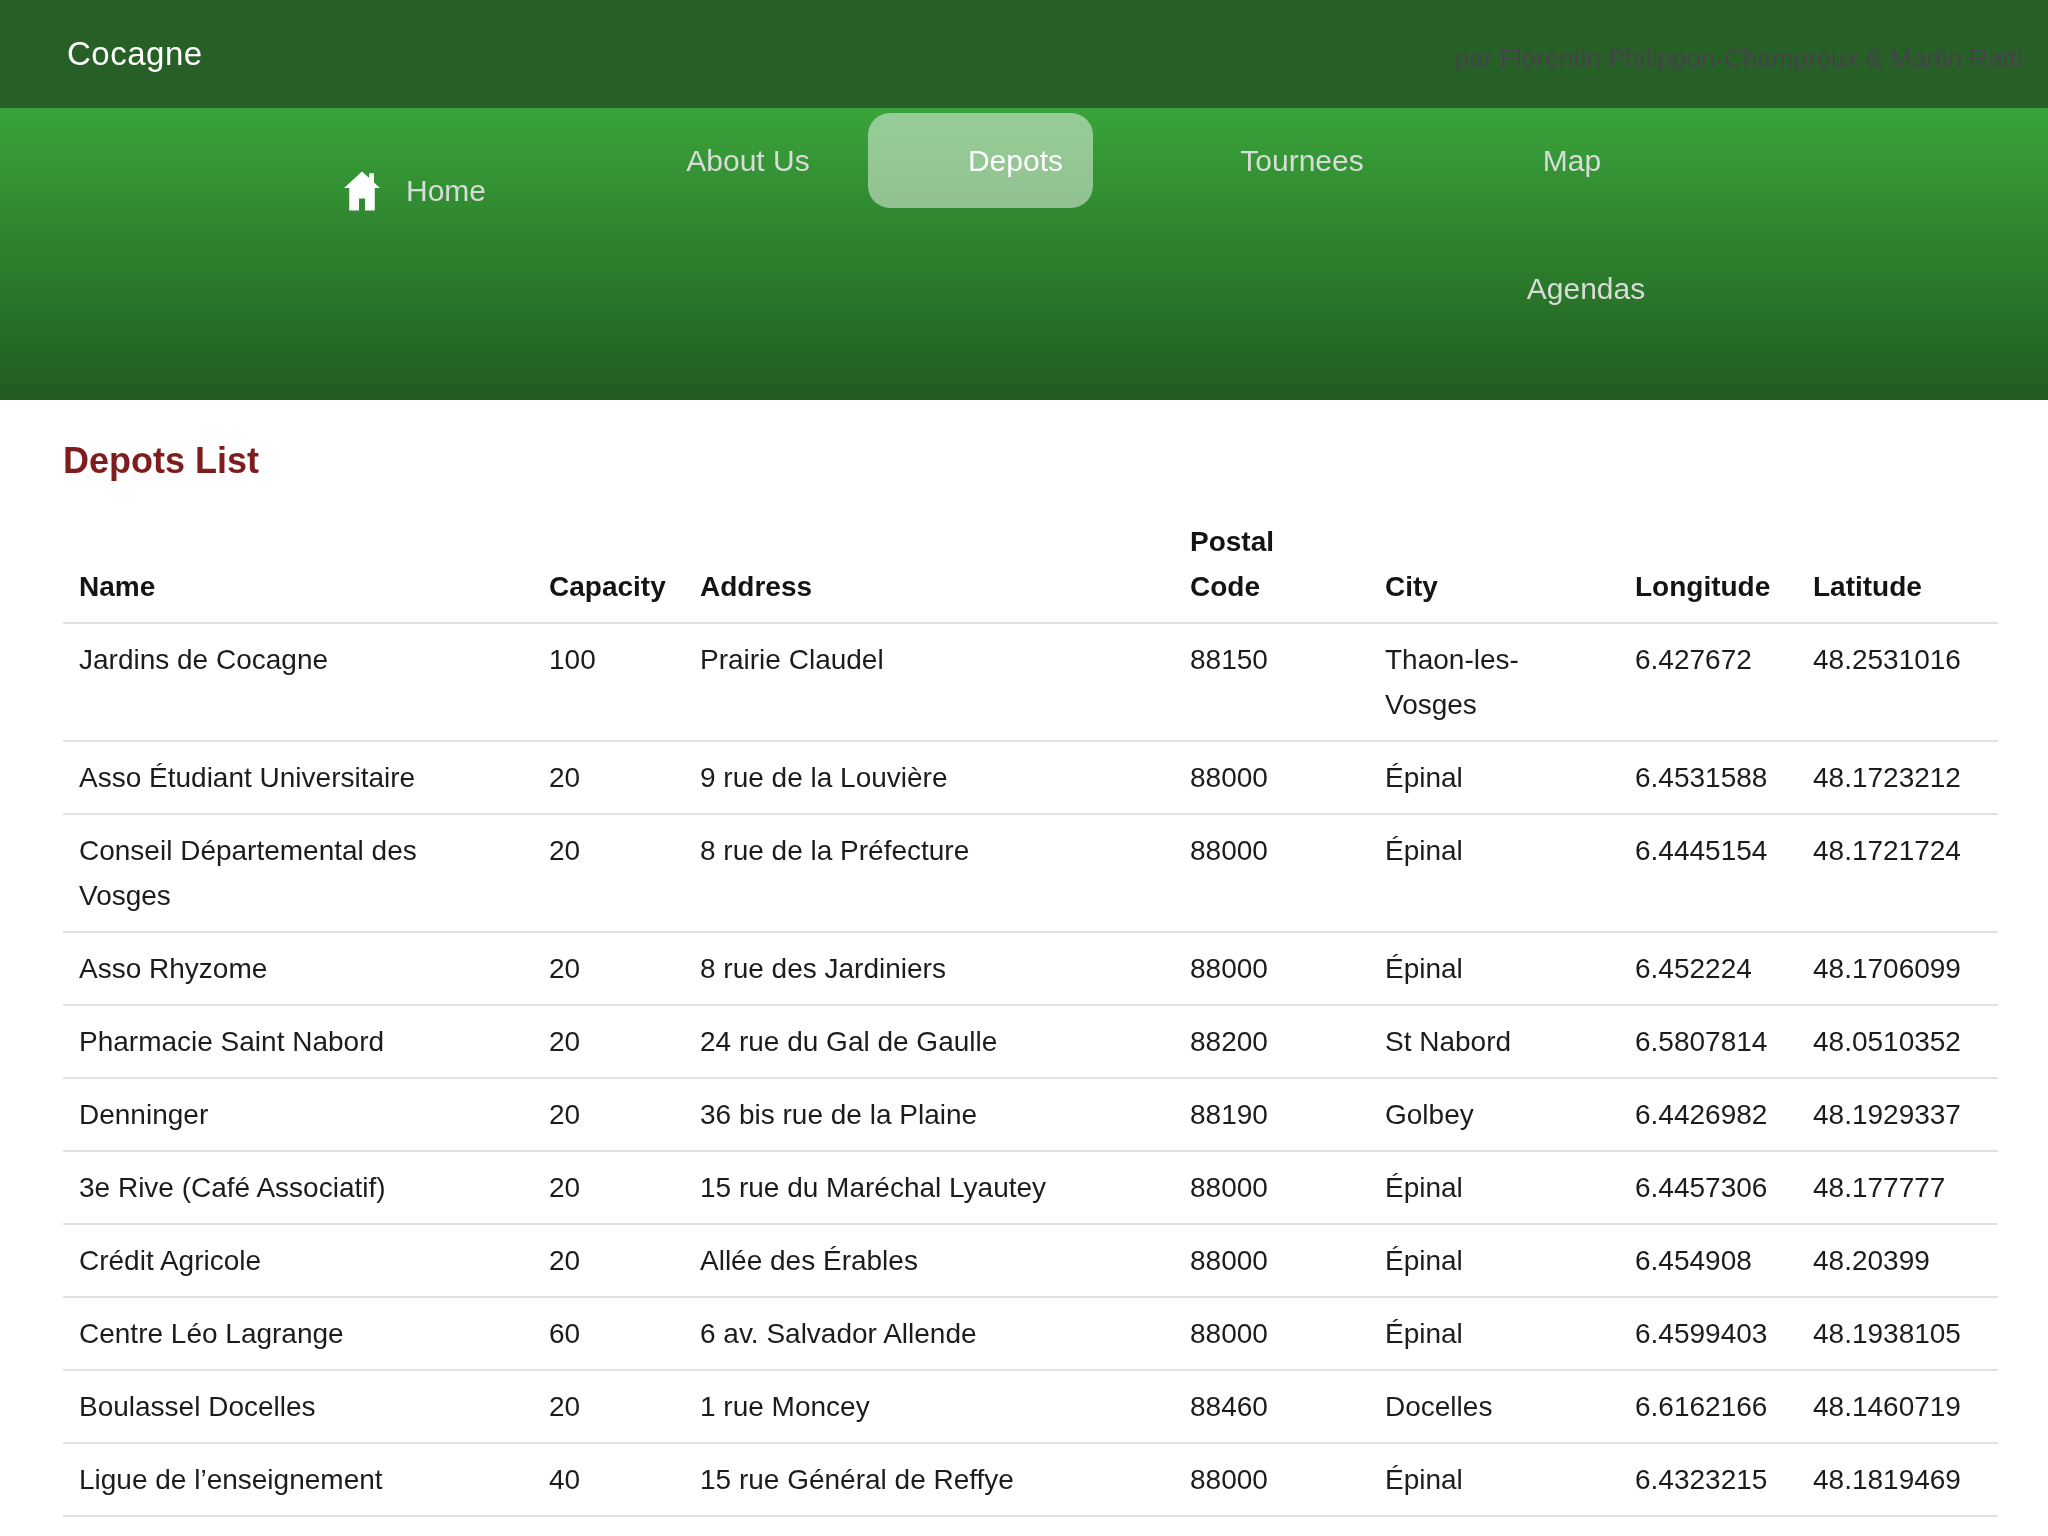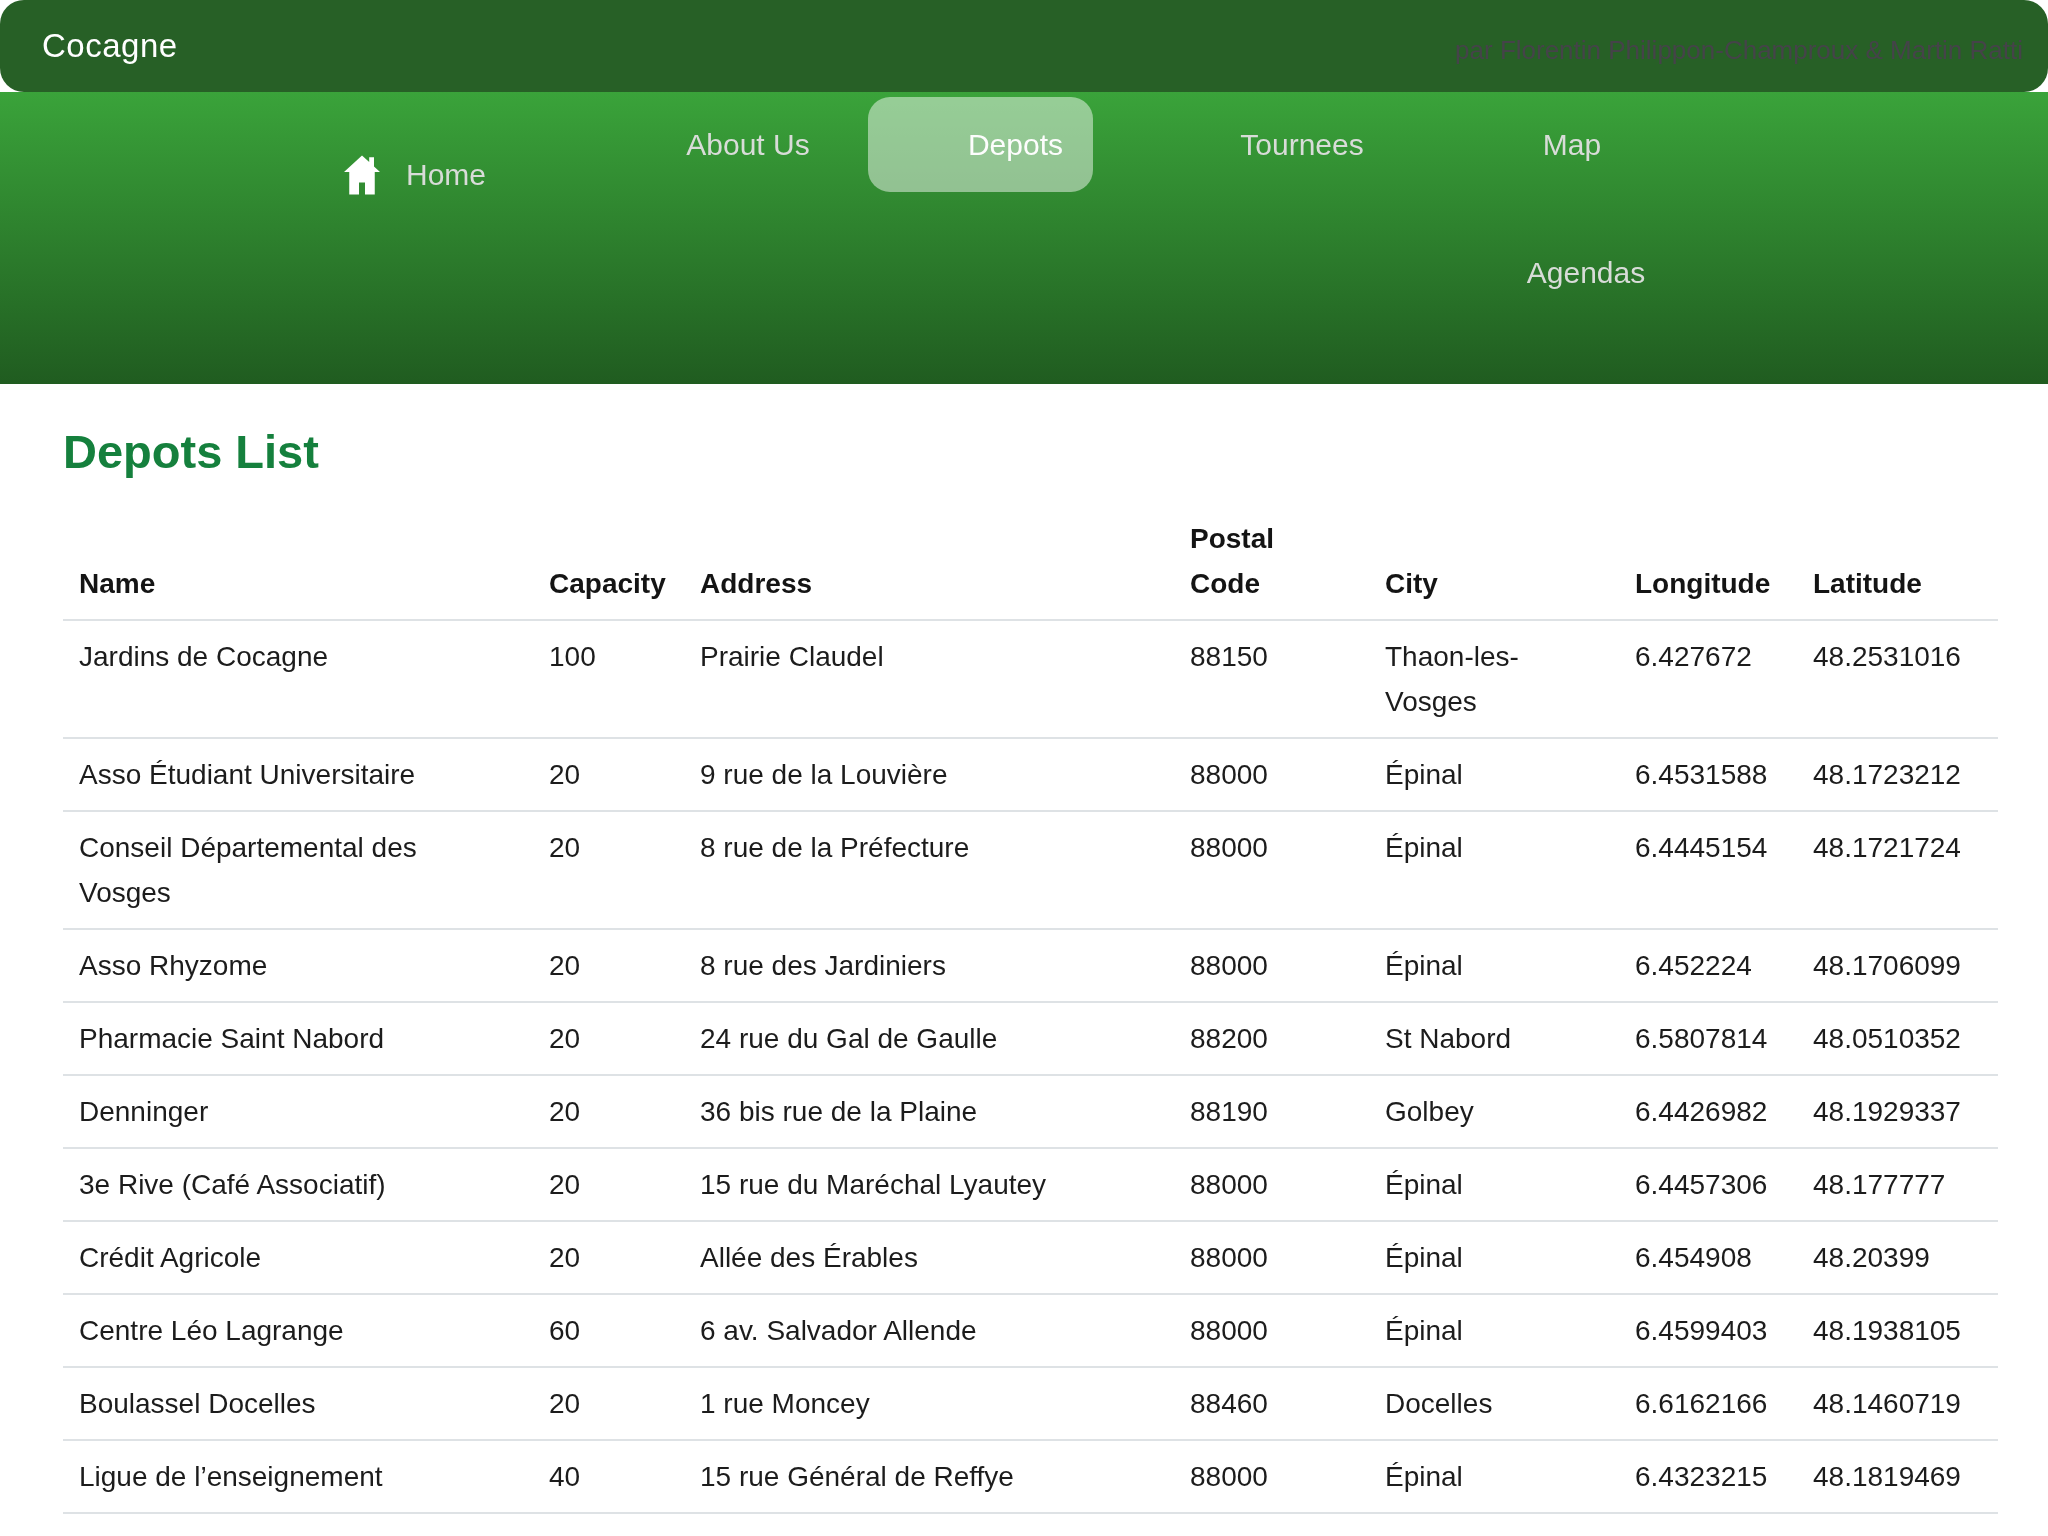--- a/index.html
+++ b/index.html
@@ -5,27 +5,26 @@
   * { margin: 0; padding: 0; box-sizing: border-box; }
   html, body {
     width: 2048px; height: 1536px;
     overflow: hidden;
     background: #ffffff;
     font-family: "Liberation Sans", sans-serif;
   }
 
   
   .topbar {
-    height: 92px;
+    height: 108px;
     background: #276026;
     display: flex;
     align-items: center;
     justify-content: space-between;
-    padding: 0 25px 0 42px;
-    border-radius: 24px;
+    padding: 0 25px 0 67px;
   }
   .brand {
     color: #ffffff;
     font-size: 33px;
     font-weight: 400;
     text-decoration: none;
     letter-spacing: 0.5px;
   }
   .byline {
     color: #454349;
@@ -67,23 +66,23 @@
     color: #fdfdfd;
     display: flex;
     align-items: center;
     justify-content: flex-end;
     padding-right: 30px;
   }
 
   
   .content { padding: 40px 50px 0 63px; }
   .page-title {
-    font-size: 47px;
+    font-size: 36px;
     font-weight: 700;
-    color: #15803d;
+    color: #7f1d1d;
     margin-bottom: 24px;
   }
 
   table.depots-table {
     width: 100%;
     border-collapse: collapse;
     table-layout: fixed;
   }
   .depots-table th, .depots-table td {
     text-align: left;

